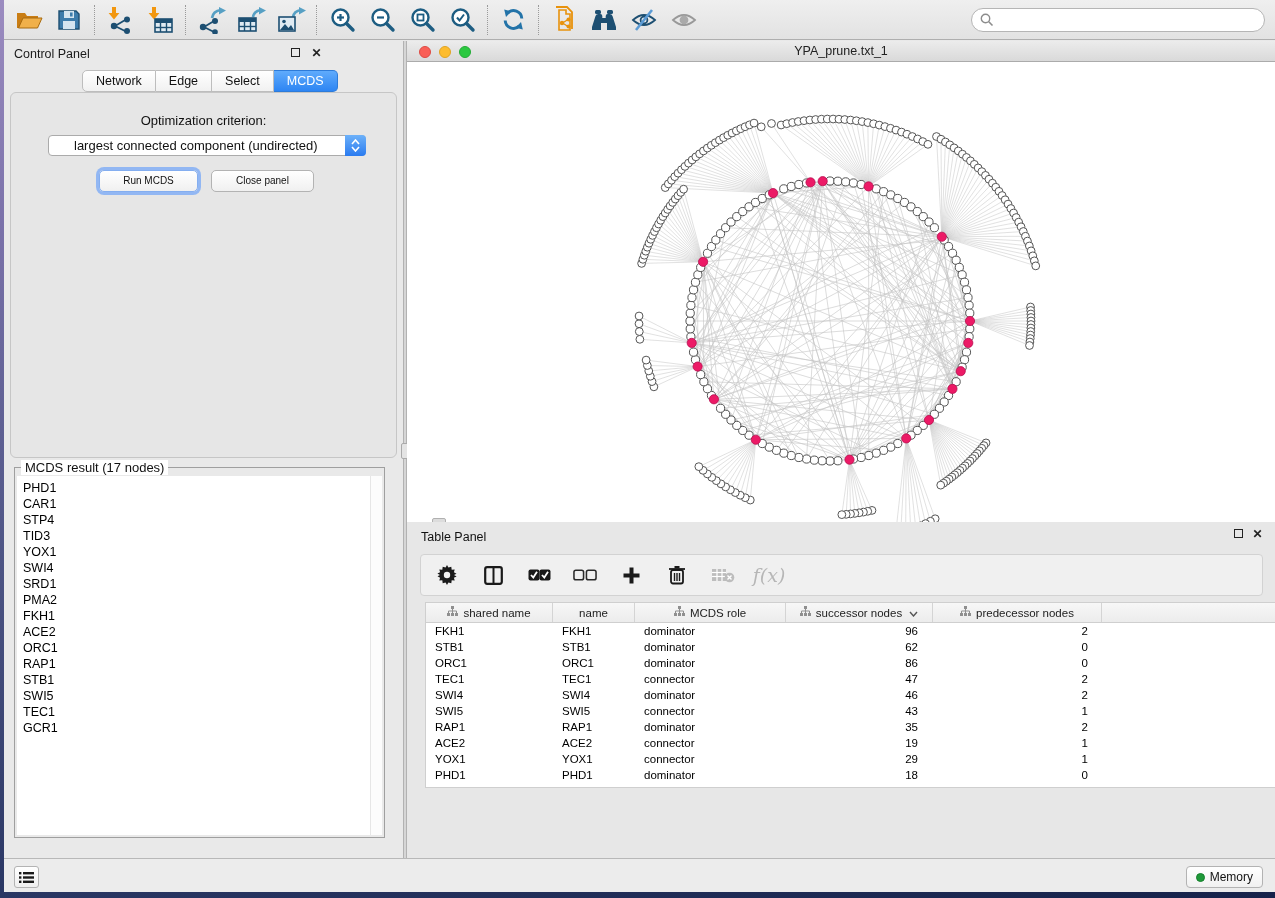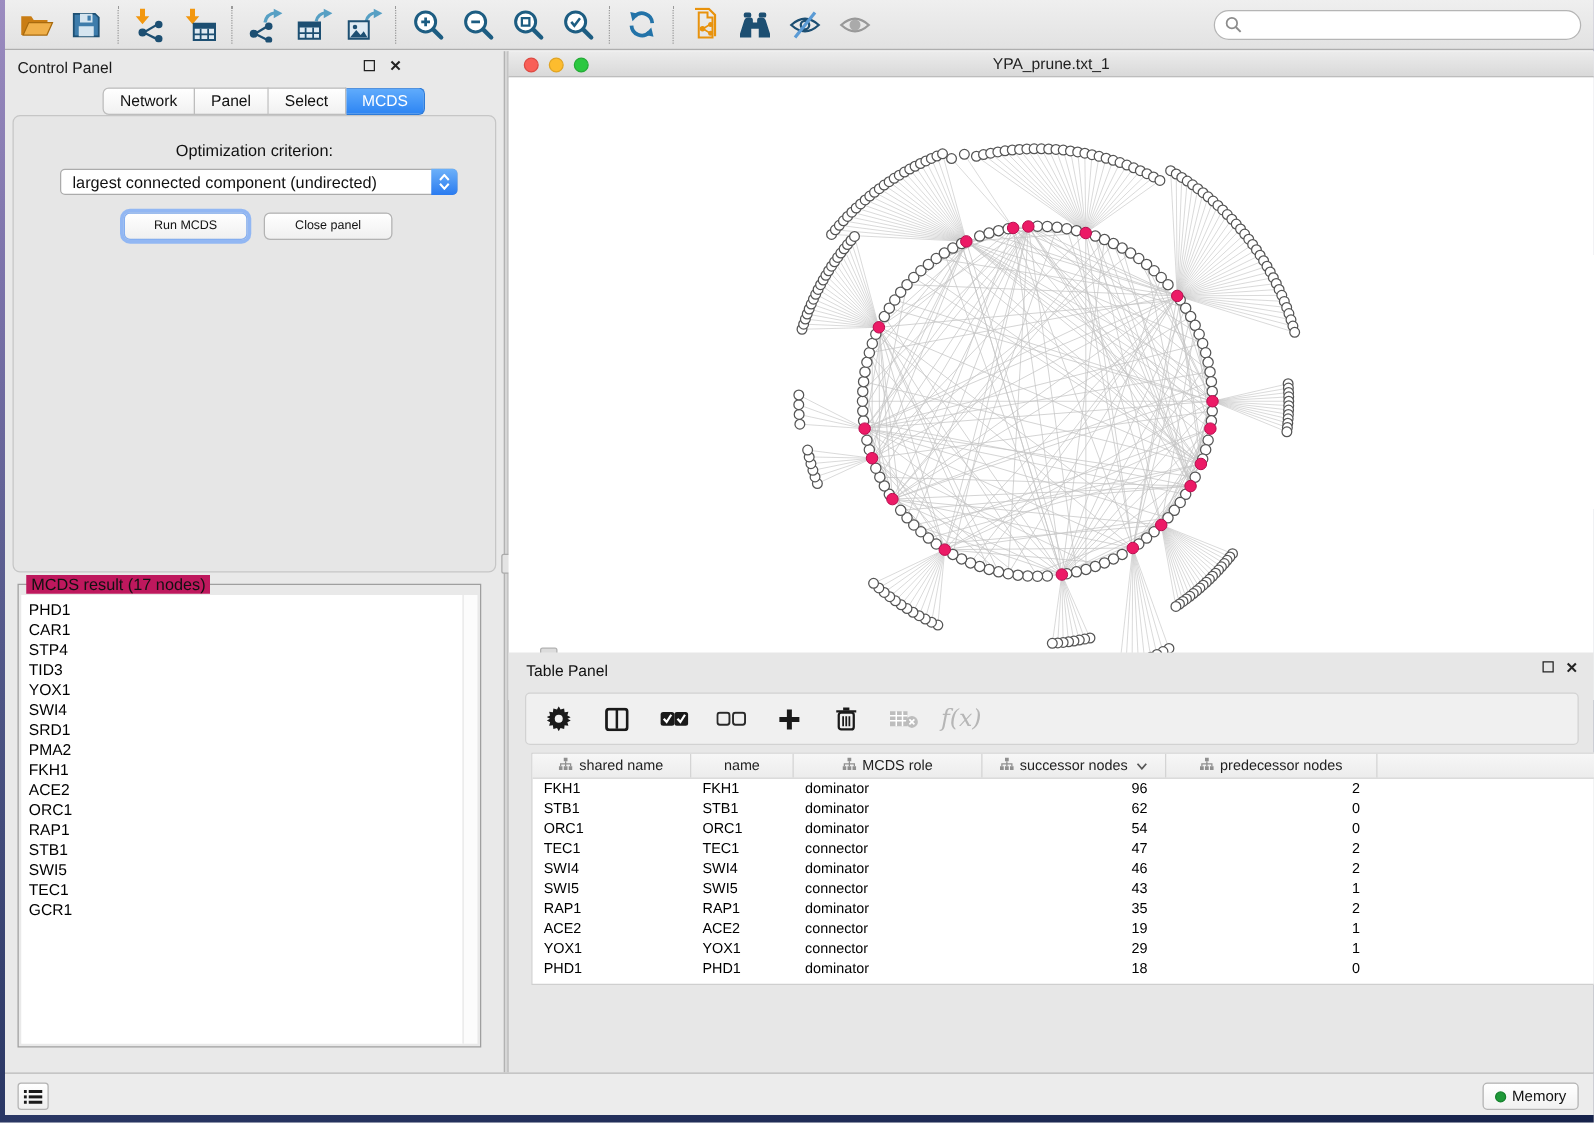--- a/index.html
+++ b/index.html
@@ -38,34 +38,34 @@
   .seg-tab { height:22px; line-height:21px; padding:0 13px; font-size:12.5px; color:#111;
     background:linear-gradient(#ffffff,#f1f1f1); border:1px solid #bdbdbd; border-left:none; cursor:default; }
   .seg-tab:first-child { border-left:1px solid #bdbdbd; border-radius:5px 0 0 5px; }
   .seg-tab:last-child { border-radius:0 5px 5px 0; }
   .seg-tab.active { background:linear-gradient(#5fabfc,#2d85f3); color:#fff; border-color:#2d7bd9; }
 
   #cp-body { position:absolute; left:6px; top:51px; width:387px; height:366px;
     border:1px solid #c6c6c6; border-radius:6px; background:#e6e6e6; }
   #opt-label { position:absolute; left:0; top:20px; width:100%; text-align:center; font-size:13px; }
   #opt-select { position:absolute; left:37px; top:42px; width:318px; height:21px; background:#fff;
-    border:1px solid #ababab; border-radius:4px; font-size:13px; line-height:19px; padding-left:9px;
+    border:1px solid #ababab; border-radius:4px; font-size:13px; line-height:19px; padding-left:25px;
     color:#111; }
   #opt-stepper { position:absolute; right:-1px; top:-1px; width:21px; height:21px; border-radius:0 4px 4px 0;
     background:linear-gradient(#6db1f9,#2a7bf0); display:flex; flex-direction:column; align-items:center;
     justify-content:center; gap:1px; }
   #opt-stepper svg { display:block; }
   .cp-btn { position:absolute; top:77px; height:22px; background:linear-gradient(#ffffff,#f0f0f0);
     border:1px solid #b3b3b3; border-radius:5px; font-size:10px; text-align:center; line-height:20px; color:#111; }
   #run-btn { left:88px; width:99px; box-shadow:0 0 0 3px rgba(90,152,252,.6); border-color:#84aef0; }
   #close-btn { left:200px; width:103px; }
 
   #mcds-box { position:absolute; left:10px; top:426px; width:371px; height:371px;
     border:1px solid #9f9f9f; background:#e9e9e9; }
-  #mcds-legend { position:absolute; left:6px; top:-8px; background:#be185d; padding:0 4px; font-size:13px; }
+  #mcds-legend { position:absolute; left:6px; top:-8px; background:#ffffff; padding:0 4px; font-size:13px; }
   #mcds-list { position:absolute; left:2px; top:8px; width:355px; height:359px; background:#fff;
     border-right:1px solid #e2e2e2; overflow:hidden; }
   #mcds-scroll { position:absolute; right:2px; top:8px; width:12px; height:359px; background:#fcfcfc;
     border-left:1px solid #e6e6e6; }
   .list-item { font-size:12.5px; line-height:16px; padding-left:6px; color:#000; }
   .list-item:first-child { padding-top:4px; }
 
   
   #v-split { position:absolute; left:399px; top:41px; width:4px; height:817px; background:#d6d6d6;
     border-left:1px solid #b2b2b2; border-right:1px solid #b2b2b2; }
@@ -295,21 +295,21 @@
   </div>
 
   <div id="control-panel">
     <div id="cp-header">
       <span id="cp-title">Control Panel</span>
       <span id="cp-float" class="panel-float"><span class="float-glyph"></span></span>
       <span id="cp-close" class="panel-close"><b>✕</b></span>
     </div>
     <div id="cp-tabs" class="seg-tabs">
         <div class="seg-tab">Network</div>
-        <div class="seg-tab">Panel</div>
+        <div class="seg-tab">Edge</div>
         <div class="seg-tab">Select</div>
         <div class="seg-tab active">MCDS</div>
       </div>
     <div id="cp-body">
       <div id="opt-label">Optimization criterion:</div>
       <div id="opt-select">
         <span>largest connected component (undirected)</span>
         <span id="opt-stepper">
           <svg width="9" height="6" viewBox="0 0 9 6">
               <path d="M1 5 L4.5 1 L8 5" fill="none" stroke="#fff" stroke-width="1.6"></path>
@@ -1172,21 +1172,21 @@
             <div class="tcell left" style="width: 127px;">STB1</div>
             <div class="tcell left" style="width: 82px;">STB1</div>
             <div class="tcell left" style="width: 151px;">dominator</div>
             <div class="tcell right" style="width: 147px; padding-right: 15px;">62</div>
             <div class="tcell right" style="width: 169px; padding-right: 14px;">0</div>
           </div>
           <div class="trow">
             <div class="tcell left" style="width: 127px;">ORC1</div>
             <div class="tcell left" style="width: 82px;">ORC1</div>
             <div class="tcell left" style="width: 151px;">dominator</div>
-            <div class="tcell right" style="width: 147px; padding-right: 15px;">54</div>
+            <div class="tcell right" style="width: 147px; padding-right: 15px;">86</div>
             <div class="tcell right" style="width: 169px; padding-right: 14px;">0</div>
           </div>
           <div class="trow">
             <div class="tcell left" style="width: 127px;">TEC1</div>
             <div class="tcell left" style="width: 82px;">TEC1</div>
             <div class="tcell left" style="width: 151px;">connector</div>
             <div class="tcell right" style="width: 147px; padding-right: 15px;">47</div>
             <div class="tcell right" style="width: 169px; padding-right: 14px;">2</div>
           </div>
           <div class="trow">

